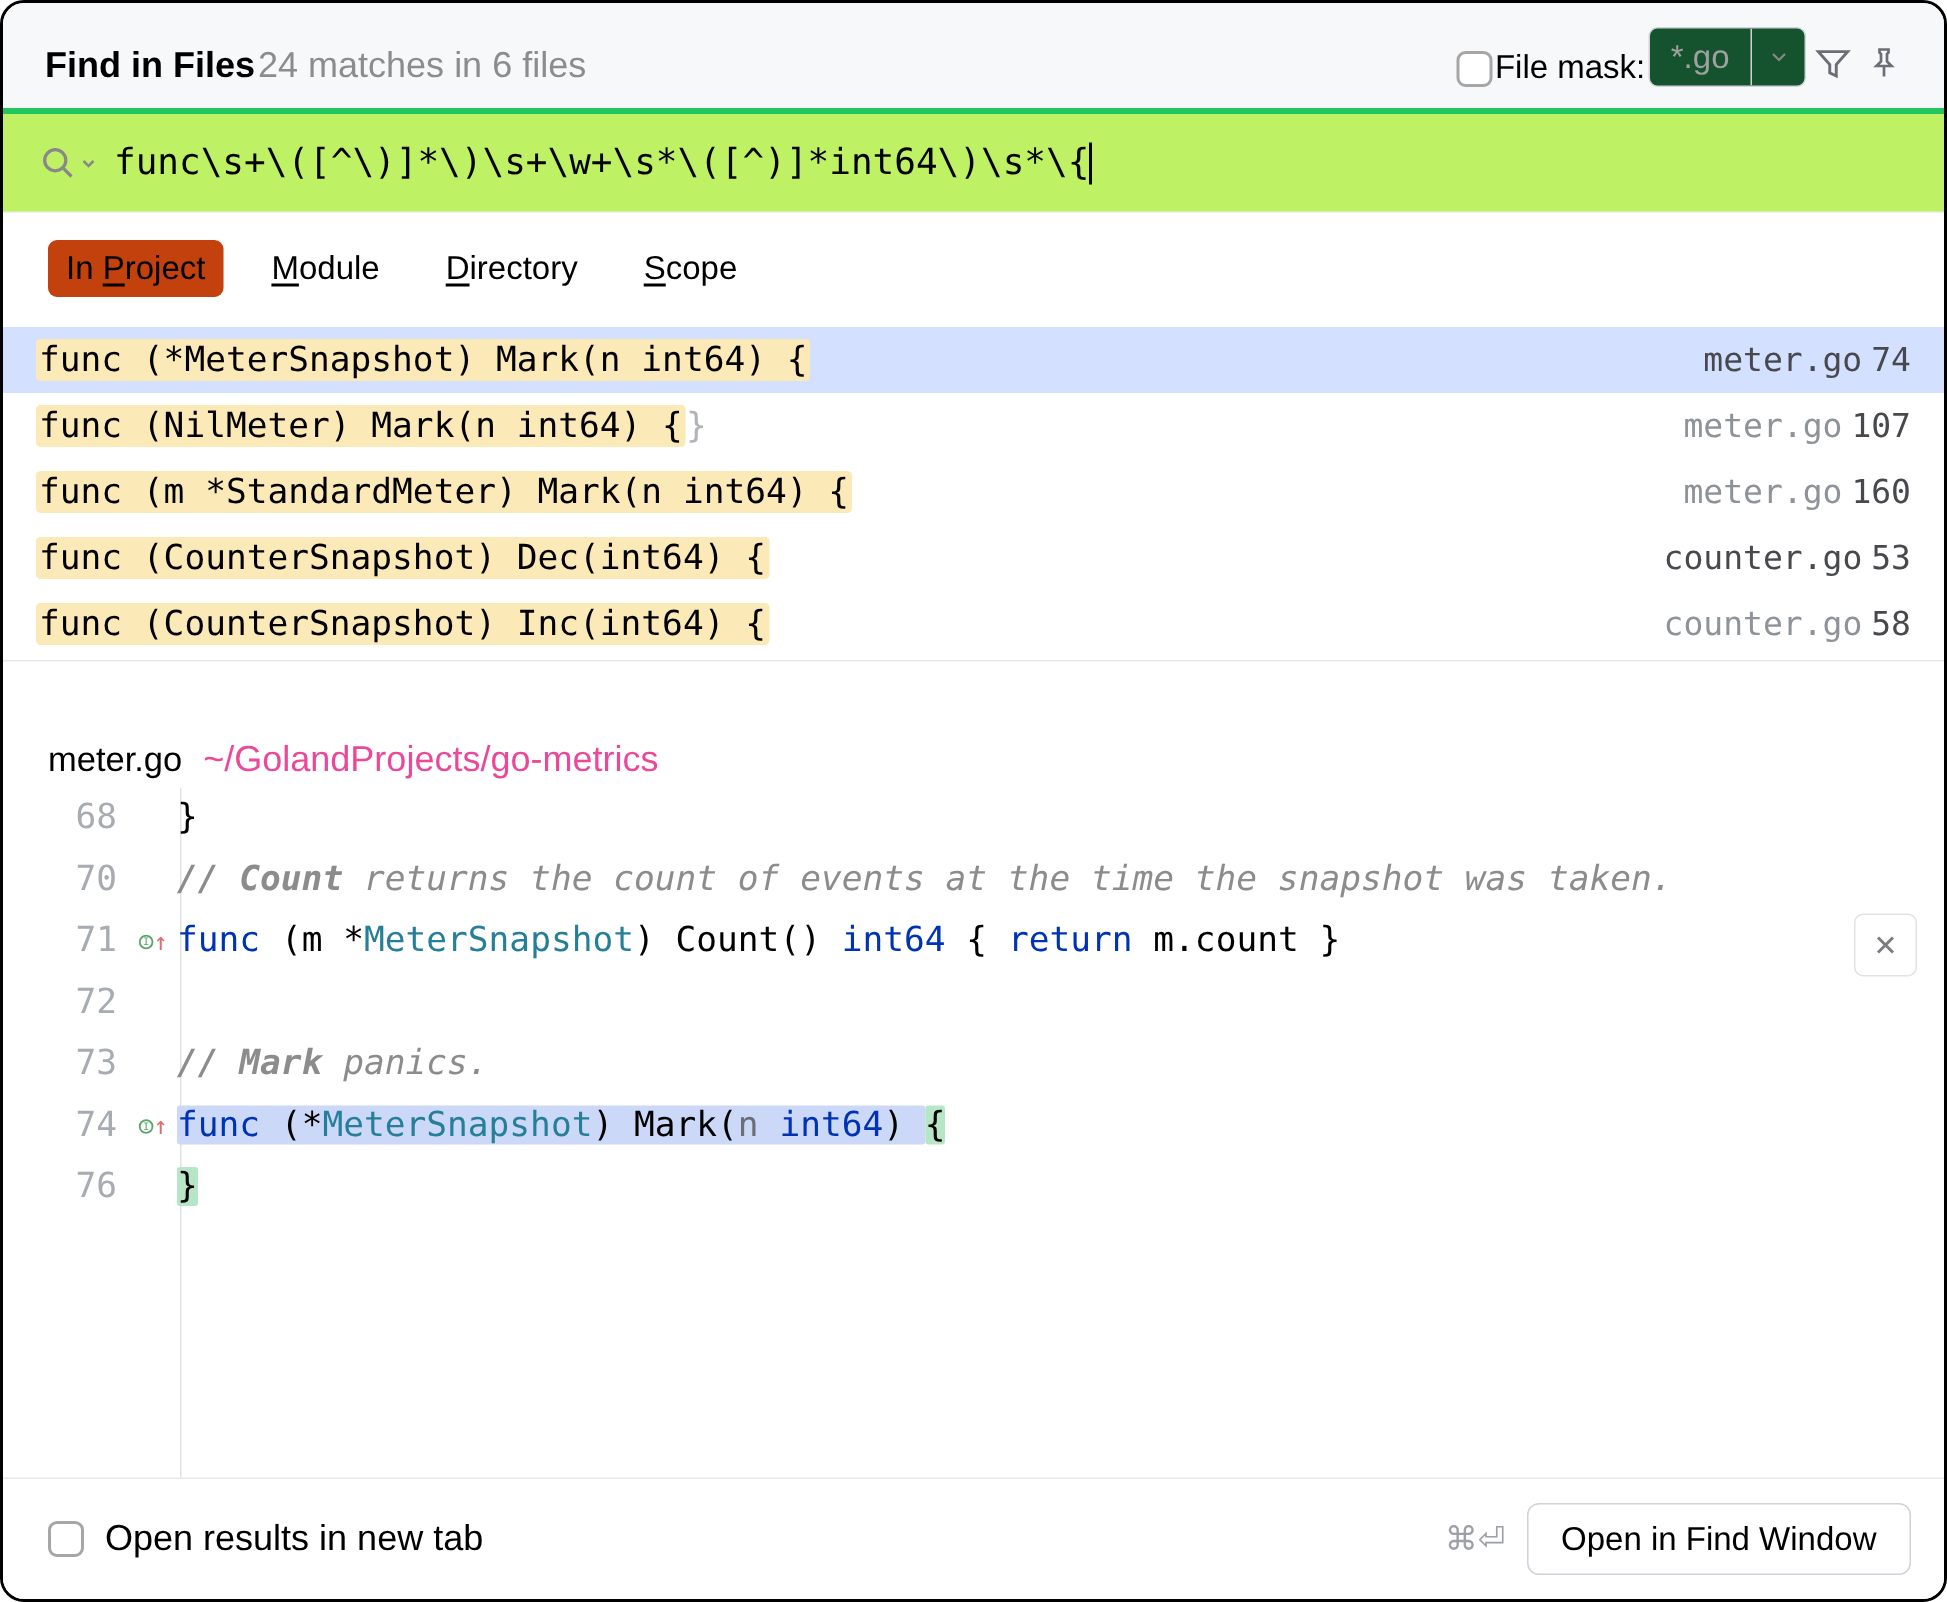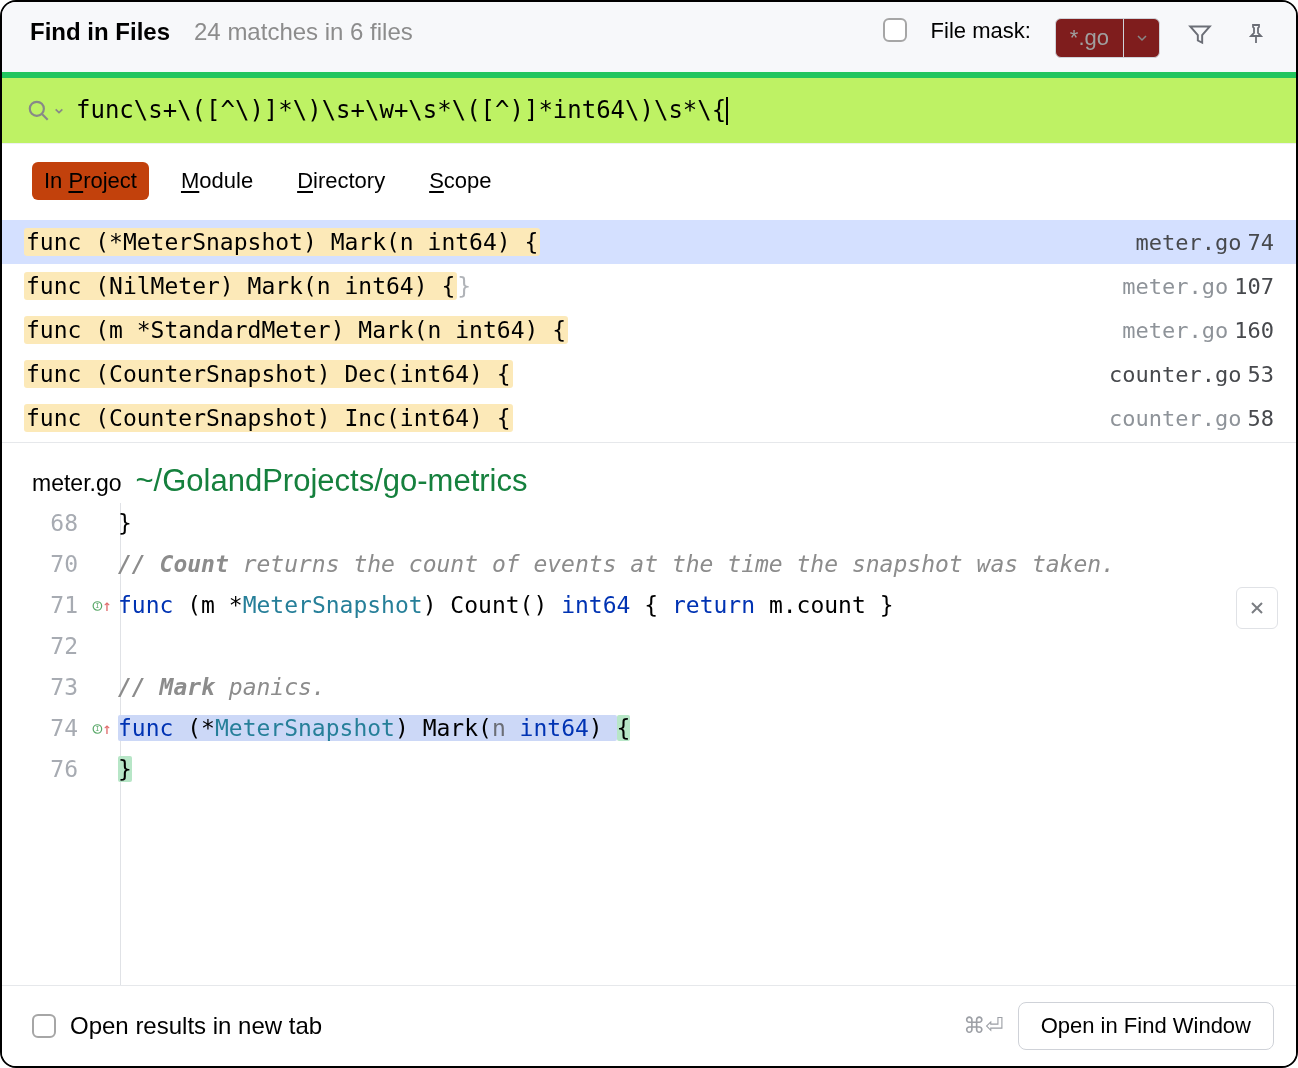--- a/index.html
+++ b/index.html
@@ -16,43 +16,43 @@
     border: 2px solid #000;
     border-radius: 16px;
     overflow: hidden;
     display: flex;
     flex-direction: column;
     background: #fff;
   }
   
   .header {
     background: #f7f8fa;
-    border-bottom: 6px solid #22c55e;
+    border-bottom: 4px solid #22c55e;
     padding: 16px 24px 14px 28px;
     display: flex;
-    align-items: flex-start;
-    gap: 24px;
+    align-items: flex-end;
+    gap: 2px;
   }
   .header .title { font-size: 24px; font-weight: 700; }
   .header .stats { font-size: 24px; color: #8c8c8c; font-weight: 400; }
   .header .spacer { flex: 1; }
   .checkbox {
     width: 24px; height: 24px;
     border: 2px solid #a6a6a6;
     border-radius: 6px;
     background: #fff;
   }
   .filemask-label { font-size: 22px; color: #000; }
   .filemask-select {
     display: flex; align-items: center;
     border: 1px solid #d0d3d9;
     border-radius: 6px;
     height: 40px;
     overflow: hidden;
-    background: #7f1d1d;
+    background: #14532d;
   }
   .filemask-select .val { padding: 0 14px; color: #a0a0a0; font-size: 22px; }
   .filemask-select .btn {
     border-left: 1px solid #d0d3d9;
     width: 36px; height: 100%;
     display: flex; align-items: center; justify-content: center;
     color: #888;
   }
   .icon-btn {
     width: 32px; height: 32px;
@@ -132,21 +132,21 @@
   .result-loc .file { color: #8e9399; }
   .result-loc.dark .file { color: #47494d; }
   .result-loc .line { color: #47494d; margin-left: 6px; }
   
   .preview-header {
     display: flex; align-items: baseline;
     gap: 14px;
     padding: 20px 20px 4px 30px;
   }
   .preview-header .fname { font-size: 23px; color: #000; }
-  .preview-header .path { font-size: 31px; color: #15803d; }
+  .preview-header .path { font-size: 24px; color: #ec4899; margin-top: 32px; }
   
   .code {
     font-family: ui-monospace, "SF Mono", Menlo, monospace;
     font-size: 23px;
     line-height: 41px;
     position: relative;
     flex:1;
     overflow:hidden;
   }
   .code-row { display: flex; align-items:center; height: 41px; position:relative; }

